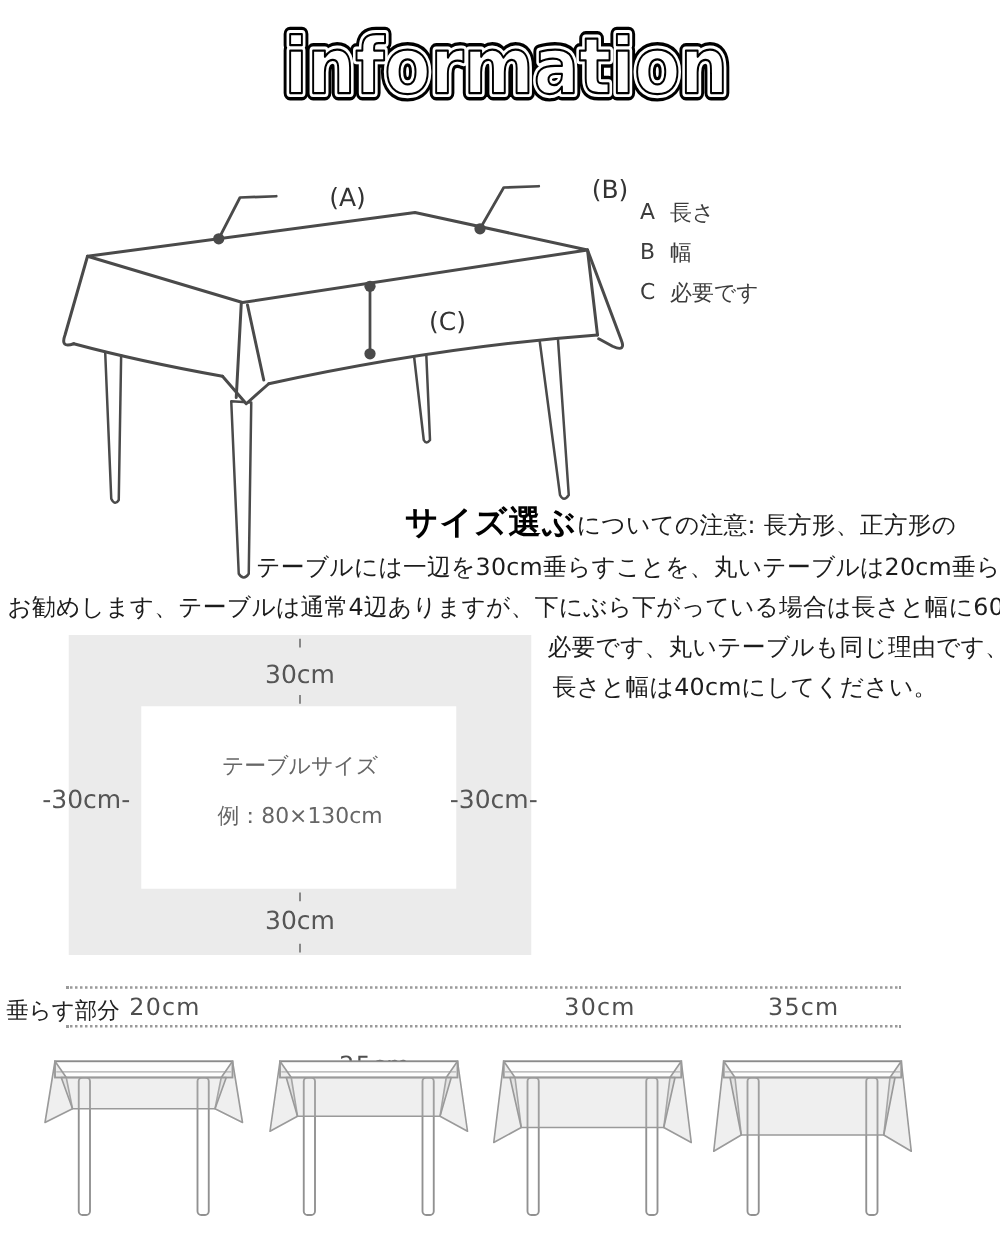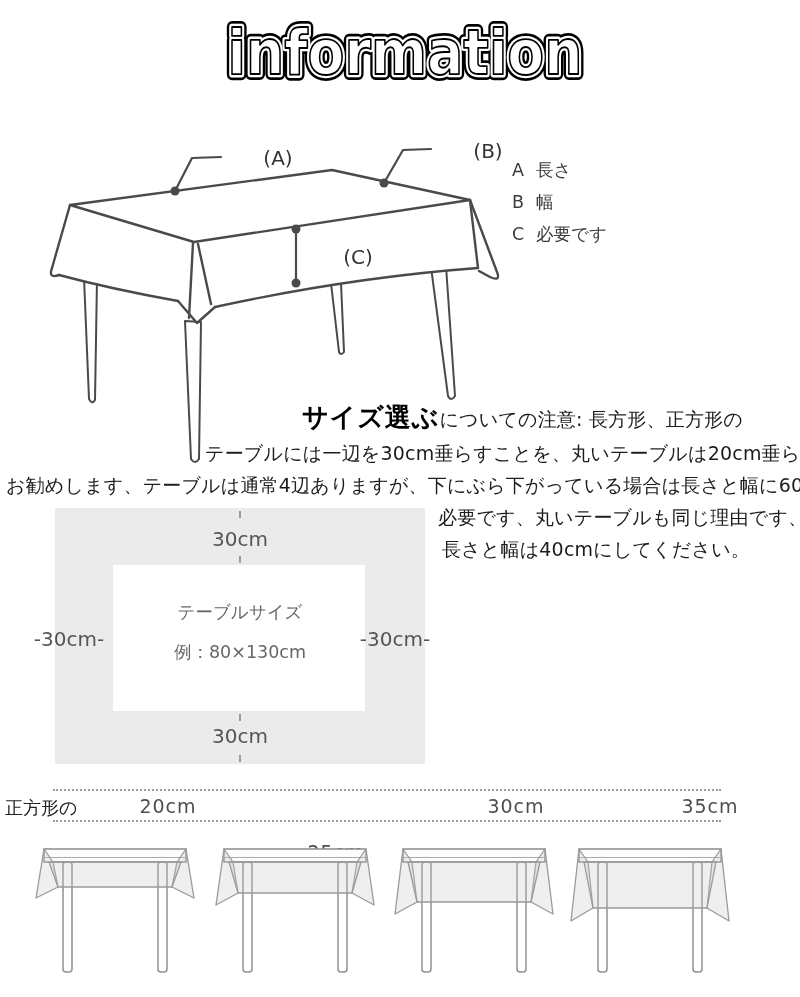--- a/index.html
+++ b/index.html
@@ -9,21 +9,21 @@
     font-family:"DejaVu Sans","Liberation Sans",sans-serif; color:#1c1c1c;
   }
   .abs { position:absolute; }
   .note-line { font-size:19px; color:#1c1c1c; white-space:nowrap; letter-spacing:0.2px; }
   .note-heading { font-size:26px; font-weight:bold; color:#000; letter-spacing:1px; }
   .legend { left:512px; top:154px; font-size:17.5px; color:#3c3c3c; }
   .legend-row { display:flex; align-items:center; height:32px; }
   .legend-key { display:inline-block; width:24px; }
   .dotted-line { border-top:2px dotted #9a9a9a; height:0; }
   .drop-label { font-size:18px; color:#222; white-space:nowrap; }
-  .drop-size { font-size:19px; color:#4f4f4f; width:60px; text-align:center; letter-spacing:1px;margin-left:36px; }
+  .drop-size { font-size:19px; color:#4f4f4f; width:60px; text-align:center; letter-spacing:1px; }
   svg text { font-family:"DejaVu Sans","Liberation Sans",sans-serif; }
 </style>
 </head>
 <body>
 
 <svg class="abs" style="left:0;top:8px" width="800" height="95" viewBox="0 0 800 95">
   <text x="405" y="66" text-anchor="middle" textLength="355" lengthAdjust="spacingAndGlyphs" font-size="62" font-weight="bold" fill="none" stroke="#000" stroke-width="12" stroke-linejoin="round">information</text>
   <text x="405" y="66" text-anchor="middle" textLength="355" lengthAdjust="spacingAndGlyphs" font-size="62" font-weight="bold" fill="#fff" stroke="#fff" stroke-width="6.5" stroke-linejoin="round">information</text>
   <text x="405" y="66" text-anchor="middle" textLength="355" lengthAdjust="spacingAndGlyphs" font-size="62" font-weight="bold" fill="#fff" stroke="#000" stroke-width="1.8" stroke-linejoin="round">information</text>
 </svg>
@@ -76,21 +76,21 @@
   <div class="legend-row">
     <span class="legend-key">B</span>
     <span>幅</span>
   </div>
   <div class="legend-row">
     <span class="legend-key">C</span>
     <span>必要です</span>
   </div>
 </div>
 
-<div class="abs note-line" style="left:302px; top:400px">
+<div class="abs note-line" style="left:324px; top:400px">
   <span class="note-heading">サイズ選ぶ</span><span>についての注意: 長方形、正方形の</span>
 </div>
 <div class="abs note-line" style="left:205px; top:441px">テーブルには一辺を30cm垂らすことを、丸いテーブルは20cm垂らすことを</div>
 <div class="abs note-line" style="left:6px; top:473px">お勧めします、テーブルは通常4辺ありますが、下にぶら下がっている場合は長さと幅に60cmが</div>
 <div class="abs note-line" style="left:438px; top:505px">必要です、丸いテーブルも同じ理由です、</div>
 <div class="abs note-line" style="left:442px; top:537px">長さと幅は40cmにしてください。</div>
 
 <svg class="abs" style="left:0;top:505px" width="480" height="262" viewBox="0 0 480 262">
   <rect x="55" y="3" width="370" height="256" fill="#ebebeb"></rect>
   <rect x="113" y="60" width="252" height="146" fill="#ffffff"></rect>
@@ -106,25 +106,25 @@
     <text x="69" y="141" text-anchor="middle">-30cm-</text>
     <text x="395" y="141" text-anchor="middle">-30cm-</text>
   </g>
   <g fill="#666" font-size="17.5">
     <text x="240" y="113" text-anchor="middle">テーブルサイズ</text>
     <text x="240" y="153" text-anchor="middle">例：80×130cm</text>
   </g>
 </svg>
 
 <div class="abs dotted-line" style="left:53px; top:789px; width:668px"></div>
-<div class="abs drop-label" style="left:5px; top:796px">正方形の</div>
+<div class="abs drop-label" style="left:5px; top:796px">垂らす部分</div>
 <div class="abs drop-size" style="left:102px; top:795px">20cm</div>
 <div class="abs drop-size" style="left:270px; top:841px">25cm</div>
 <div class="abs drop-size" style="left:450px; top:795px">30cm</div>
-<div class="abs drop-size" style="left:644px; top:795px">35cm</div>
+<div class="abs drop-size" style="left:613px; top:795px">35cm</div>
 <div class="abs dotted-line" style="left:53px; top:820px; width:668px"></div>
 
 <svg class="abs" style="left:0;top:840px" width="800" height="155" viewBox="0 0 800 155">
 
   <g>
     <g fill="#fff" stroke="#919191" stroke-width="1.5">
       <rect x="63" y="22" width="9" height="110" rx="3"></rect>
         <rect x="158" y="22" width="9" height="110" rx="3"></rect>
     </g>
     <rect x="44" y="9" width="142" height="13" fill="#fdfdfd" stroke="#8a8a8a" stroke-width="1.5"></rect>

